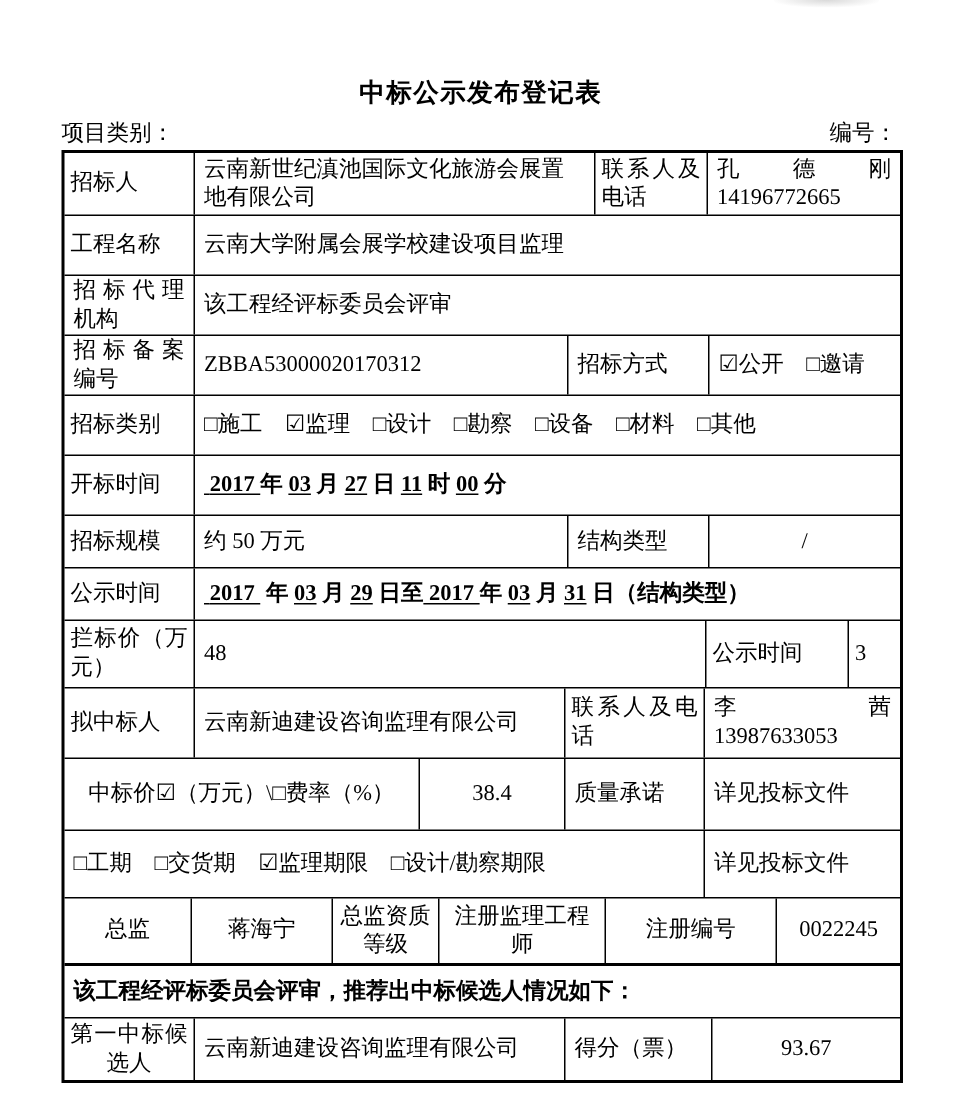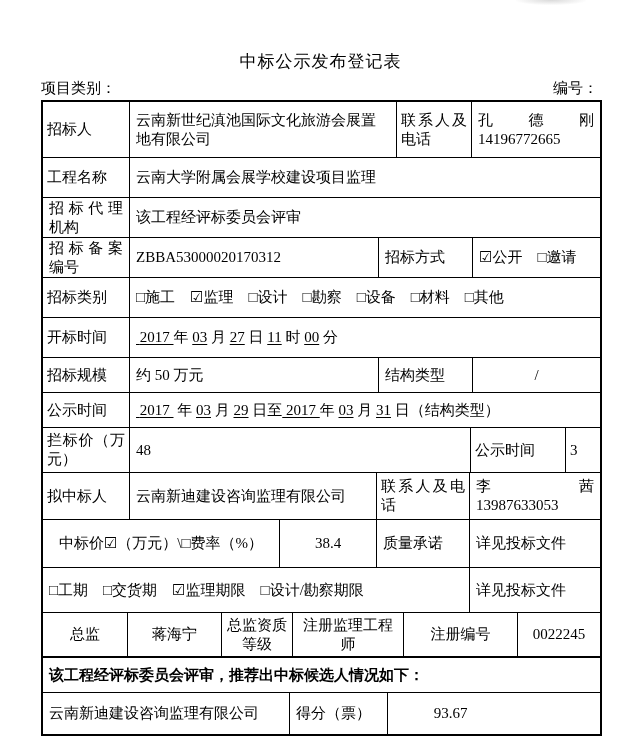--- a/index.html
+++ b/index.html
@@ -6,21 +6,21 @@
   .page{
     position:relative;width:641px;height:736px;background:#ffffff;overflow:hidden;
     font-family:"Liberation Serif","DejaVu Serif","DejaVu Sans",serif;color:#000;
   }
   .smudge{
     position:absolute;top:0;right:55px;width:70px;height:5px;border-radius:0 0 8px 8px;
     background:radial-gradient(ellipse at top, #d9d9d9 0%, rgba(255,255,255,0) 75%);
   }
   .title{
     margin:0;padding-top:50px;text-align:center;
-    font-size:17px;font-weight:normal;letter-spacing:1px;
+    font-size:17px;font-weight:bold;letter-spacing:1px;
   }
   .meta{
     width:557px;margin:6px 0 2px 41px;display:flex;justify-content:space-between;
     font-size:15px;
   }
   .tbl{
     margin-left:41px;width:561px;border:2px solid #000;box-sizing:border-box;
     background:#fff;
   }
   .tr{display:flex;border-bottom:1px solid #000;box-sizing:border-box;}
@@ -31,42 +31,42 @@
     display:flex;align-items:center;
     padding:2px 4px;font-size:15px;line-height:1.25;overflow:hidden;
   }
   .td:last-child{border-right:none;}
   .cin{width:100%;}
   .left{text-align:left;}
   .center{text-align:center;}
   .just{text-align:justify;}
   .justc{text-align:justify;text-align-last:center;}
   .bold{font-weight:bold;}
-  .pre{white-space:pre-wrap;}
+  .pre{white-space:pre-wrap;font-weight:bold;}
   .pad6{padding-left:6px;padding-right:6px;}
   .cname{text-align:justify;text-align-last:justify;text-justify:inter-character;width:100%;}
   .cphone{text-align:left;width:100%;}
   .u{text-decoration:underline;text-underline-offset:2px;}
 </style>
 </head>
 <body>
 
 <div class="page">
   <div class="smudge"></div>
 
   <h1 class="title">中标公示发布登记表</h1>
 
   <div class="meta">
     <span>项目类别：</span>
     <span>编号：</span>
   </div>
 
   <div class="tbl">
 
-    <div class="tr" style="height:56px">
+    <div class="tr" style="height:42px">
       <div class="td" style="width:87px">
         <div class="cin just">招标人</div>
       </div>
       <div class="td pad6" style="width:267px">
         <div class="cin left">云南新世纪滇池国际文化旅游会展置地有限公司</div>
       </div>
       <div class="td" style="width:75px">
         <div class="cin just">联系人及电话</div>
       </div>
       <div class="td pad6" style="width:128px">
@@ -230,20 +230,23 @@
       </div>
     </div>
 
     <div class="tr" style="height:35px">
       <div class="td pad6" style="width:557px">
         <div class="cin left bold">该工程经评标委员会评审，推荐出中标候选人情况如下：</div>
       </div>
     </div>
 
     <div class="tr" style="height:41px">
+      <div class="td" style="width:87px">
+        <div class="cin justc">第一中标候选人</div>
+      </div>
       <div class="td pad6" style="width:247px">
         <div class="cin left">云南新迪建设咨询监理有限公司</div>
       </div>
       <div class="td pad6" style="width:98px">
         <div class="cin left">得分（票）</div>
       </div>
       <div class="td" style="width:125px">
         <div class="cin center">93.67</div>
       </div>
     </div>

